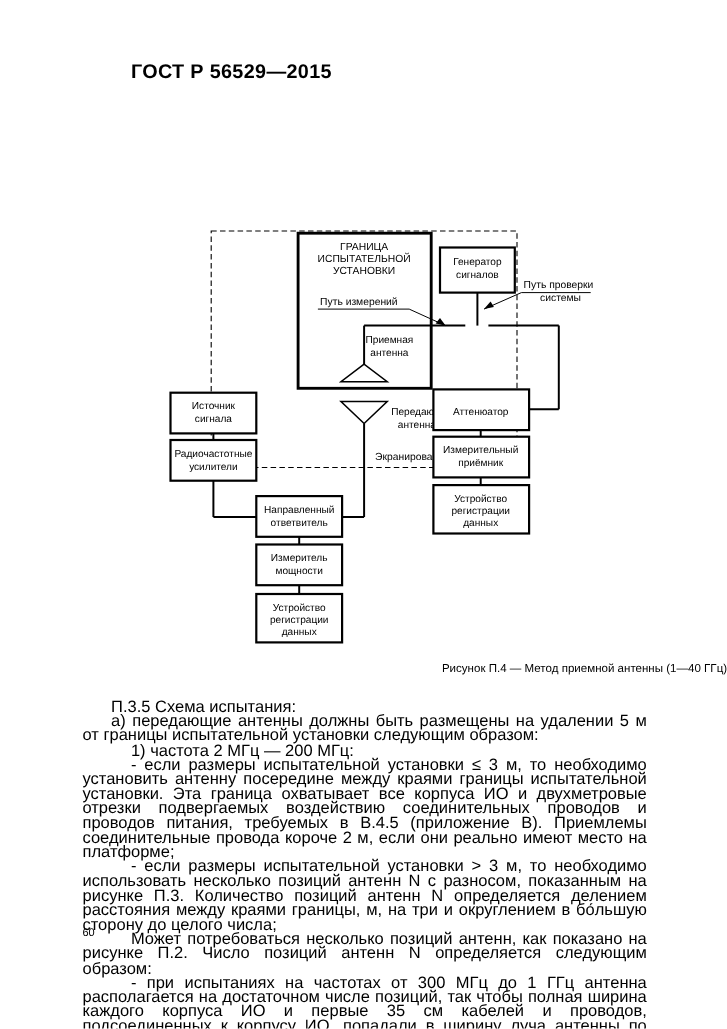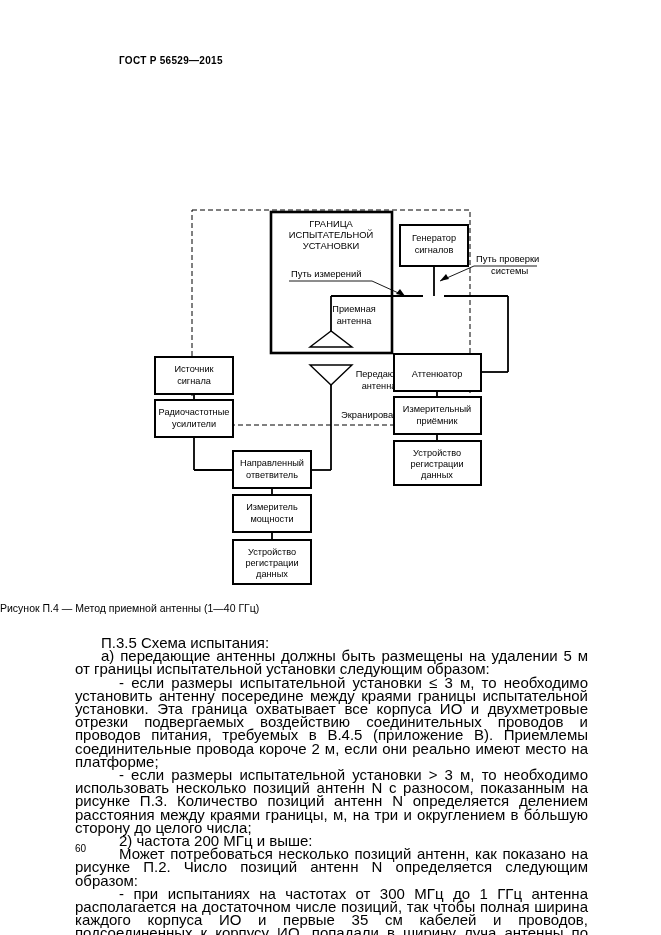--- a/index.html
+++ b/index.html
@@ -19,39 +19,39 @@
     position: absolute;
     left: 0; top: 0;
     width: 661px;
     height: 935px;
     background: #ffffff;
   }
   .doc-header {
     position: absolute;
     left: 75px;
     top: 55px;
-    font-size: 10px;
+    font-size: 18px;
     font-weight: bold;
     letter-spacing: 0.3px;
     white-space: nowrap;
     padding-left: 44px;
   }
   .figure-wrap {
     position: absolute;
     left: 0px;
     top: 100px;
     width: 588px;
     height: 500px;
   }
   .figure-caption {
     position: absolute;
     left: 0;
     top: 602px;
     width: 661px;
-    text-align: left;
+    text-align: right;
     font-size: 10.5px;
   }
   .body-text {
     position: absolute;
     left: 75px;
     top: 636px;
     width: 513px;
     font-size: 15px;
     line-height: 13.2px;
   }
@@ -191,22 +191,22 @@
       <text class="bx-label" x="437" y="378">данных</text>
 
     </svg>
   </div>
 
   <div class="figure-caption">Рисунок П.4 — Метод приемной антенны (1—40 ГГц)</div>
 
   <div class="body-text">
     <p class="p-ind">П.3.5 Схема испытания:</p>
     <p class="p-ind">а) передающие антенны должны быть размещены на удалении 5 м от границы испытательной установки следующим образом:</p>
+    <p class="p-ind2">1) частота 2 МГц — 200 МГц:</p>
     <p class="p-ind2">- если размеры испытательной установки ≤ 3 м, то необходимо установить антенну посередине между краями границы испытательной установки. Эта граница охватывает все корпуса ИО и двухметровые отрезки подвергаемых воздействию соединительных проводов и проводов питания, требуемых в В.4.5 (приложение В). Приемлемы соединительные провода короче 2 м, если они реально имеют место на платформе;</p>
     <p class="p-ind2">- если размеры испытательной установки &gt; 3 м, то необходимо использовать несколько позиций антенн N с разносом, показанным на рисунке П.3. Количество позиций антенн N определяется делением расстояния между краями границы, м, на три и округлением в бо́льшую сторону до целого числа;</p>
-    <p class="p-ind2">2) частота 200 МГц и выше:</p>
     <p class="p-ind2">Может потребоваться несколько позиций антенн, как показано на рисунке П.2. Число позиций антенн N определяется следующим образом:</p>
     <p class="p-ind2">- при испытаниях на частотах от 300 МГц до 1 ГГц антенна располагается на достаточном числе позиций, так чтобы полная ширина каждого корпуса ИО и первые 35 см кабелей и проводов, подсоединенных к корпусу ИО, попадали в ширину луча антенны по уровню 3 дБ;</p>
   </div>
 
   <div class="page-num">60</div>
 
 </div>
 
 </body></html>

